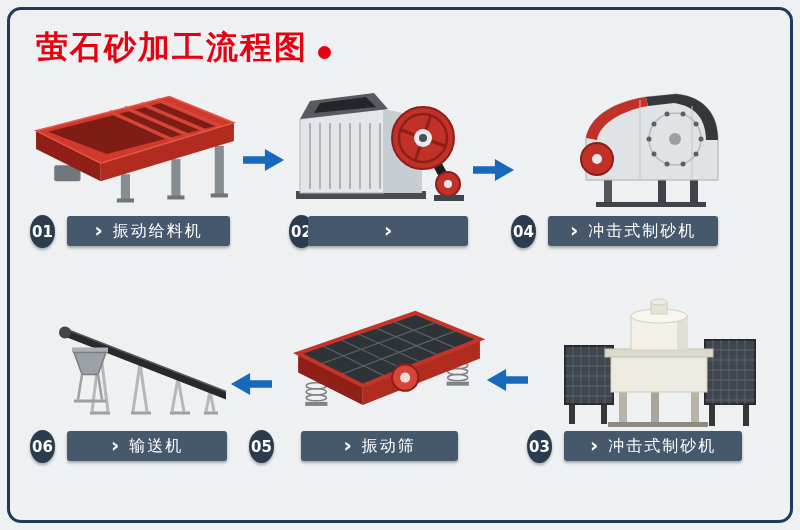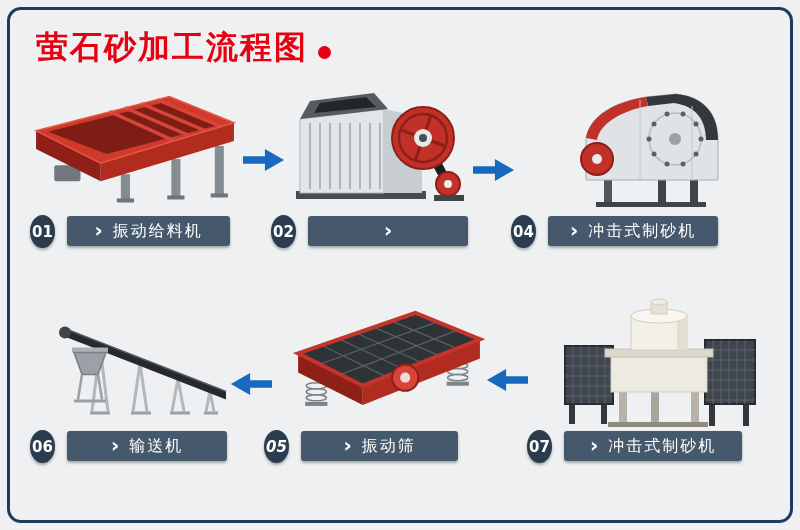--- a/index.html
+++ b/index.html
@@ -239,41 +239,41 @@
         <polygon points="46,11 22,11 22,3 1,15 22,27 22,19 46,19" fill="#1769bd"></polygon>
       </svg>
   </div>
 
   <div class="step-num" style="left:30px; top:215px;">01</div>
   <div class="step-label" style="left:67px; top:216px; width:163px;">
     <span class="chev">›</span>
     <span>振动给料机</span>
   </div>
 
-  <div class="step-num" style="left:271px; top:215px;">02</div>
+  <div class="step-num" style="left:289px; top:215px;">02</div>
   <div class="step-label" style="left:308px; top:216px; width:160px;">
     <span class="chev">›</span>
   </div>
 
   <div class="step-num" style="left:511px; top:215px;">04</div>
   <div class="step-label" style="left:548px; top:216px; width:170px;">
     <span class="chev">›</span>
     <span>冲击式制砂机</span>
   </div>
 
   <div class="step-num" style="left:30px; top:430px;">06</div>
   <div class="step-label" style="left:67px; top:431px; width:160px;">
     <span class="chev">›</span>
     <span>输送机</span>
   </div>
 
-  <div class="step-num" style="left:264px; top:430px;font-style:italic;">05</div>
+  <div class="step-num" style="left:249px; top:430px;">05</div>
   <div class="step-label" style="left:301px; top:431px; width:157px;">
     <span class="chev">›</span>
     <span>振动筛</span>
   </div>
 
-  <div class="step-num" style="left:527px; top:430px;">07</div>
+  <div class="step-num" style="left:527px; top:430px;">03</div>
   <div class="step-label" style="left:564px; top:431px; width:178px;">
     <span class="chev">›</span>
     <span>冲击式制砂机</span>
   </div>
 </div>
 
 </body></html>

